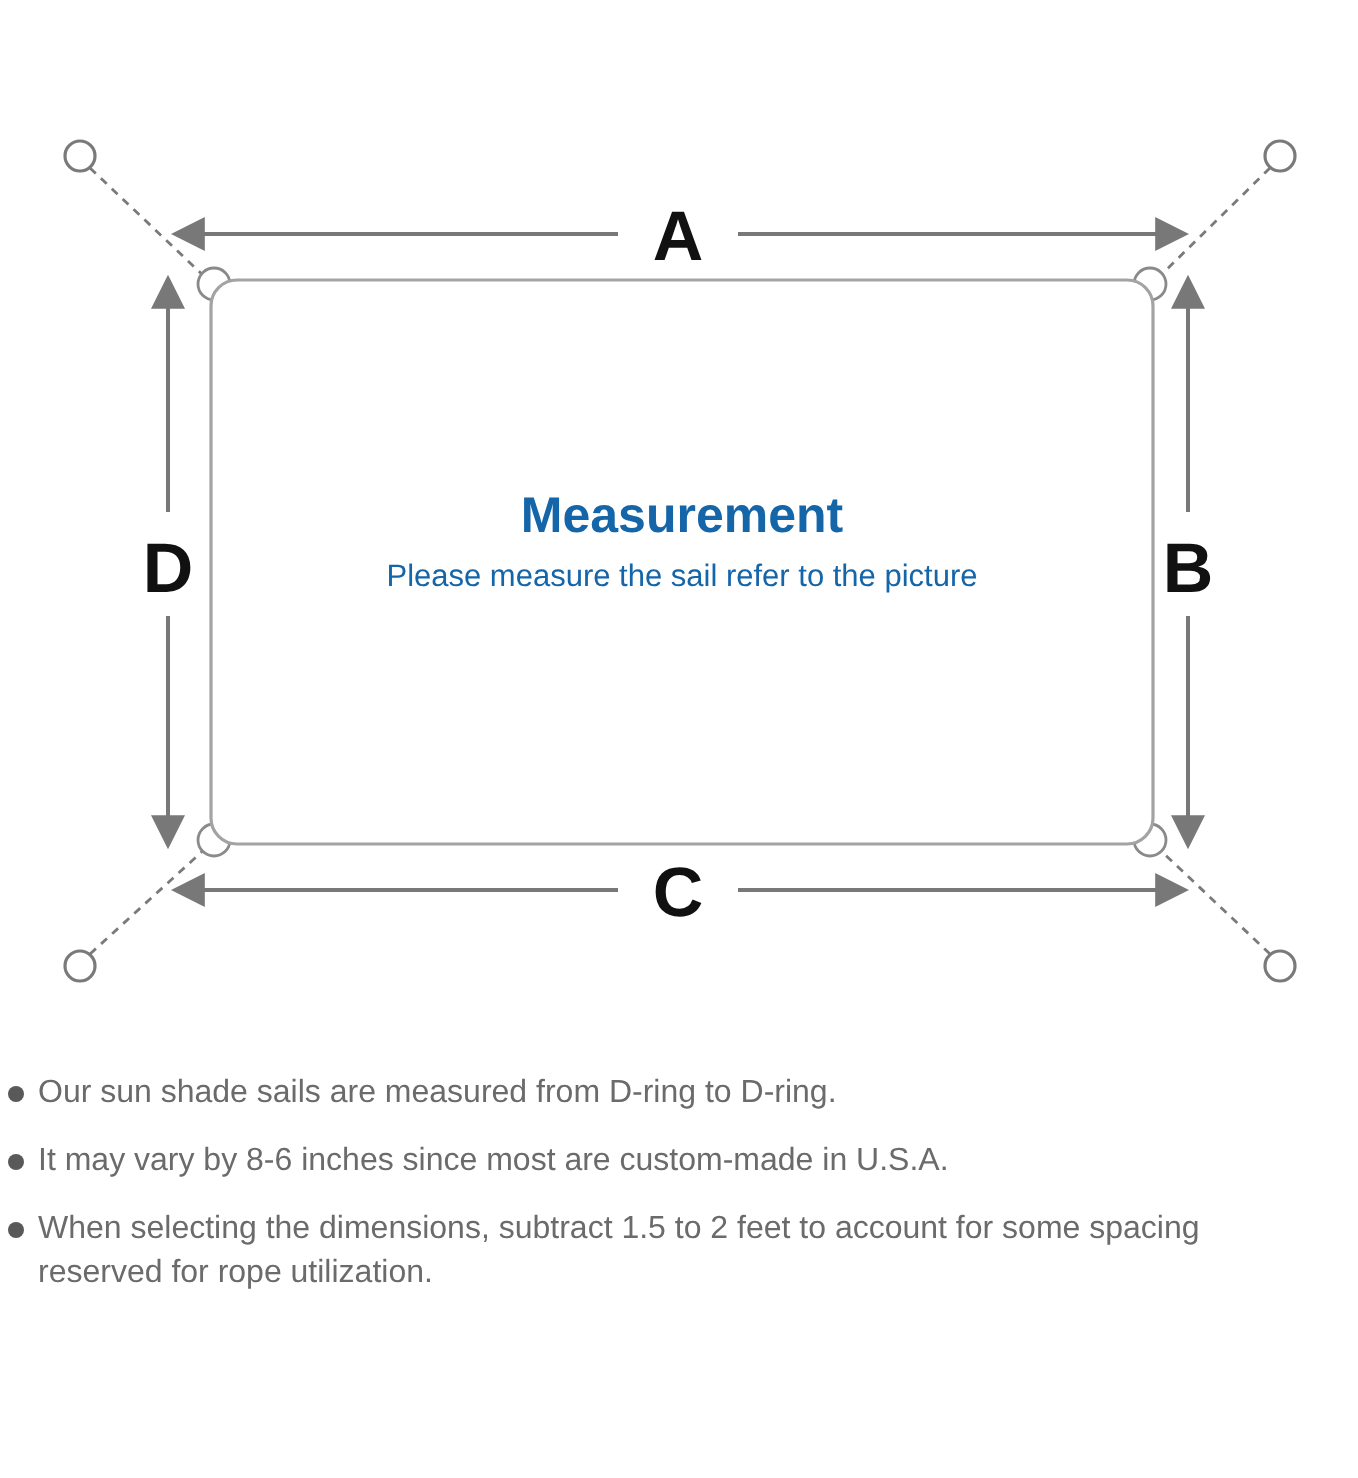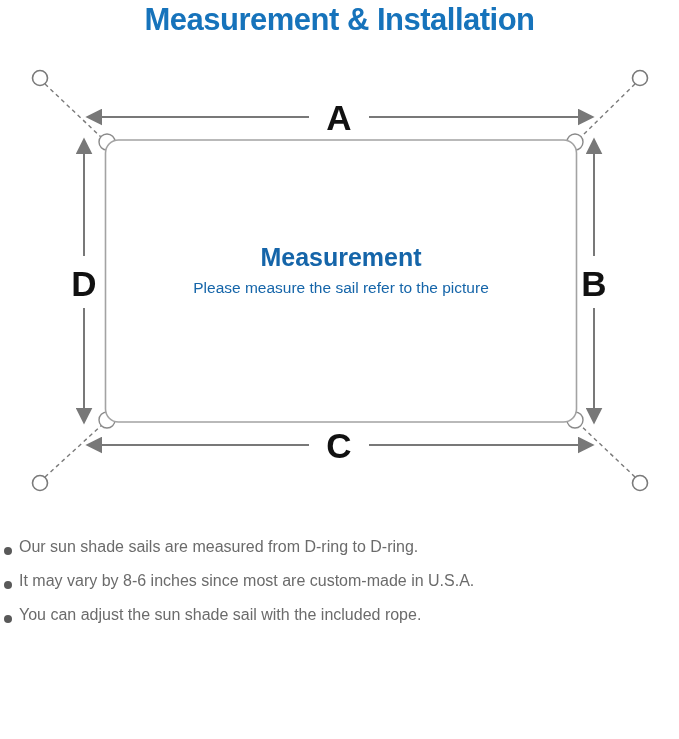--- a/index.html
+++ b/index.html
@@ -51,21 +51,21 @@
     fill: #1565a9;
   }
   .bullets {
     position: absolute;
     left: 4px;
     top: 536px;
     width: 660px;
   }
   .bullet-item {
     display: flex;
-    align-items: center;
+    align-items: flex-start;
     margin-bottom: 12px;
   }
   .bullet-dot {
     flex: 0 0 auto;
     width: 8px;
     height: 8px;
     border-radius: 50%;
     background: #595959;
     margin: 7px 7px 0 0;
   }
@@ -74,21 +74,20 @@
     line-height: 22px;
     color: #6b6b6b;
     max-width: 622px;
   }
 </style>
 </head>
 <body>
 
 <div class="page">
 
-  <div class="title">Measurement &amp; Installation</div>
 
   <svg class="diagram-svg" width="679" height="520" viewBox="0 0 679 520">
     <defs>
       <marker id="arrow" viewBox="0 0 10 10" refX="2" refY="5" markerWidth="8.5" markerHeight="8.5" orient="auto">
         <path d="M0,0 L10,5 L0,10 z" fill="#787878"></path>
       </marker>
     </defs>
 
     <g stroke="#7a7a7a" stroke-width="1.4" stroke-dasharray="4 3.5">
       <line x1="45" y1="84" x2="103" y2="139"></line>
@@ -137,17 +136,17 @@
     <div class="bullet-item">
       <span class="bullet-dot"></span>
       <span class="bullet-text">Our sun shade sails are measured from D-ring to D-ring.</span>
     </div>
     <div class="bullet-item">
       <span class="bullet-dot"></span>
       <span class="bullet-text">It may vary by 8-6 inches since most are custom-made in U.S.A.</span>
     </div>
     <div class="bullet-item">
       <span class="bullet-dot"></span>
-      <span class="bullet-text">You can adjust the sun shade sail with the included rope.</span>
+      <span class="bullet-text">When selecting the dimensions, subtract 1.5 to 2 feet to account for some spacing reserved for rope utilization.</span>
     </div>
   </div>
 
 </div>
 
 </body></html>

